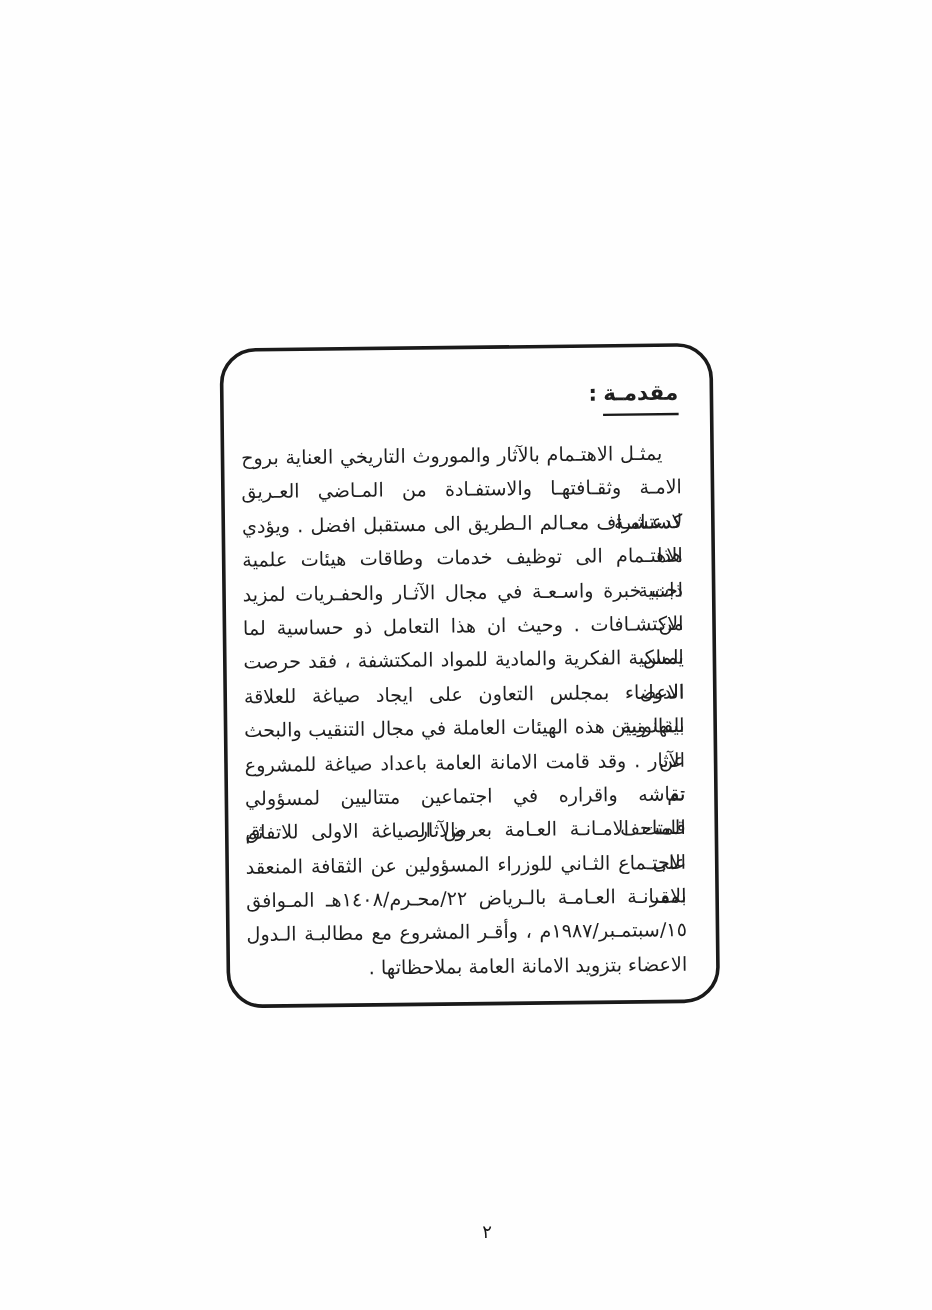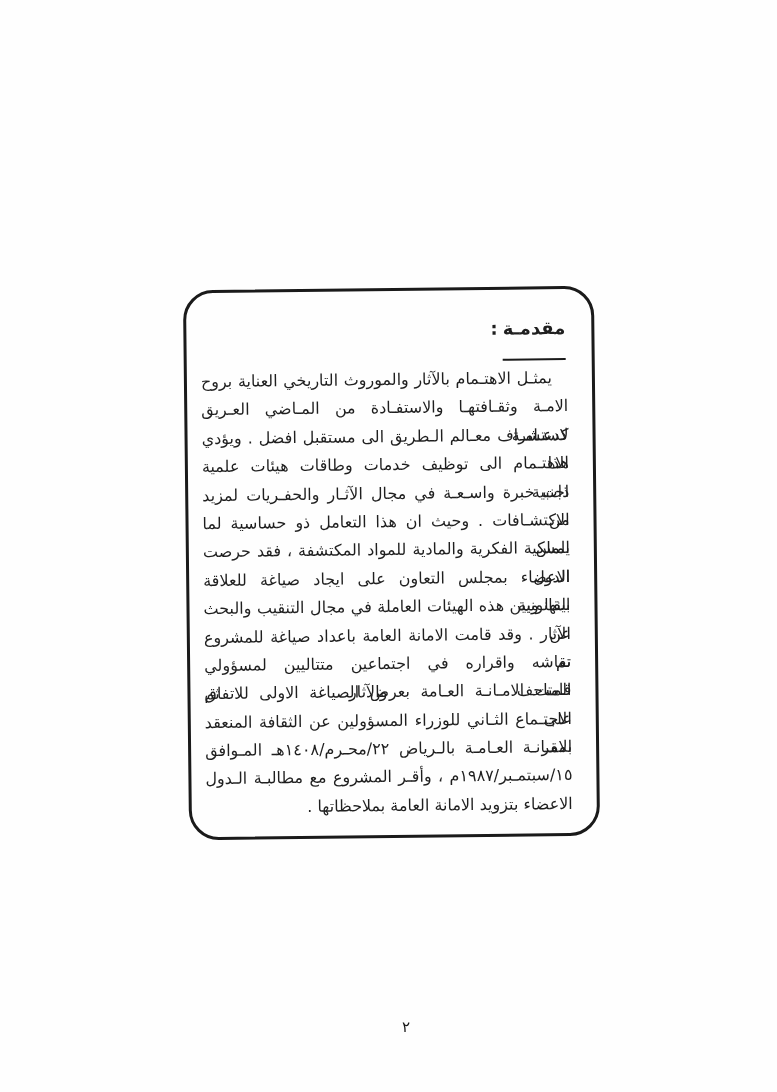--- a/index.html
+++ b/index.html
@@ -31,21 +31,21 @@
   }
   .heading {
     text-align: right;
     font-weight: bold;
     font-size: 18px;
     letter-spacing: 0;
     margin: 2px 2px 0 0;
   }
   .heading-word {
     border-bottom: 2px solid #1a1a1a;
-    padding-bottom: 20px;
+    padding-bottom: 6px;
   }
   .heading-colon {
     margin-right: 5px;
     font-weight: bold;
   }
   .para {
     margin-top: 26px;
     font-size: 16px;
     line-height: 28.4px;
   }

